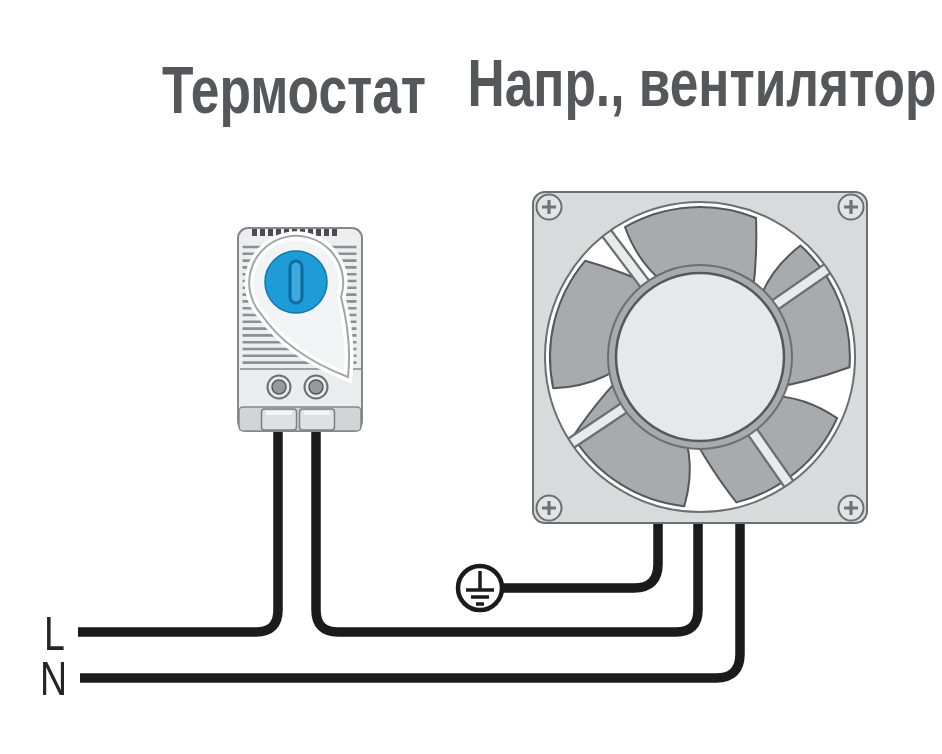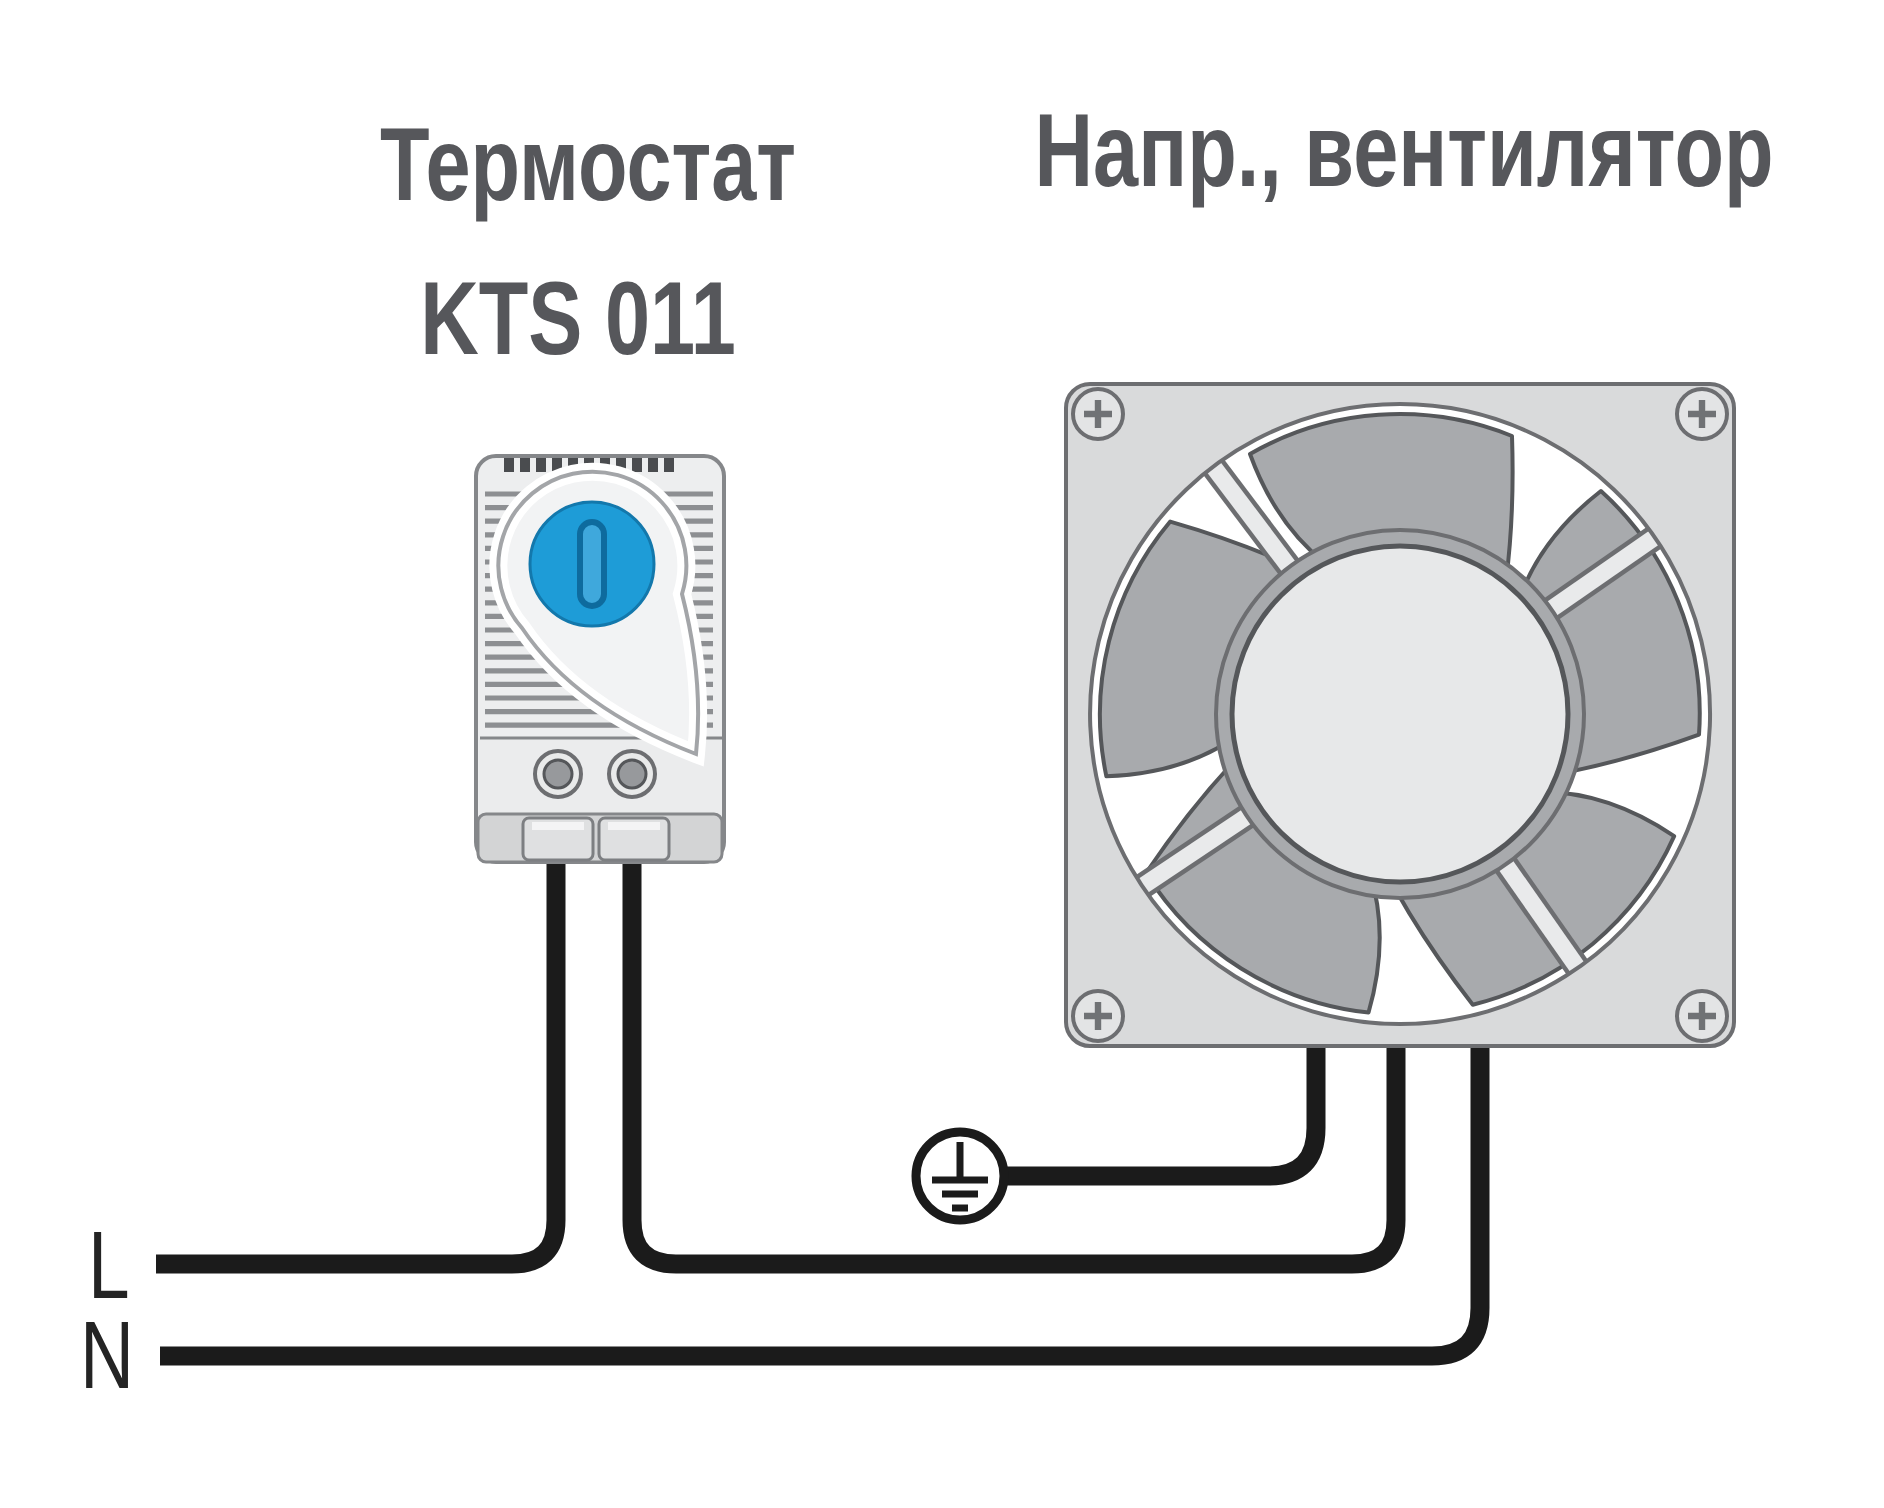--- a/index.html
+++ b/index.html
@@ -8,21 +8,21 @@
     width:942px;height:754px;
     background:#ffffff;
     overflow:hidden;
     font-family:"Liberation Sans",sans-serif;
   }
   .stage svg{position:absolute;left:0;top:0;}
   .title{
     position:absolute;
     transform:translateX(-50%);
     font-weight:700;
-    font-size:52px;
+    font-size:66px;
     line-height:1;
     color:#56575B;
     white-space:nowrap;
   }
   .title>span{display:inline-block;transform:scaleX(0.78);transform-origin:center center;}
   .wire-label{
     position:absolute;
     font-weight:400;
     font-size:48px;
     line-height:1;
@@ -150,23 +150,20 @@
           <circle cx="851" cy="508" r="12.5" fill="#E3E4E5" stroke="#6D6E71" stroke-width="2"></circle>
           <path d="M844 508 h14 M851 501 v14" stroke="#707275" stroke-width="3.2"></path>
         </g>
       </g>
     </g>
   </svg>
 
   <div class="title" style="left:294px;top:57px;">
     <span>Термостат</span>
   </div>
-  <div class="title" style="left:289px;top:134px;">
-    <span>KTS 011</span>
-  </div>
   <div class="title" style="left:702px;top:50px;">
     <span>Напр., вентилятор</span>
   </div>
   <div class="wire-label" style="left:44px;top:610px;">
     <span>L</span>
   </div>
   <div class="wire-label" style="left:40px;top:655px;">
     <span>N</span>
   </div>
 

